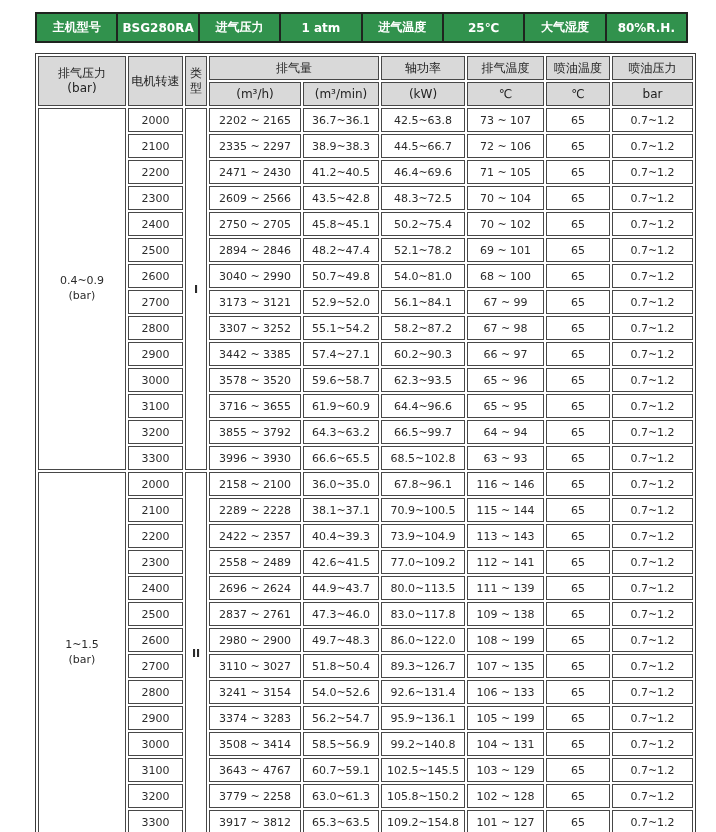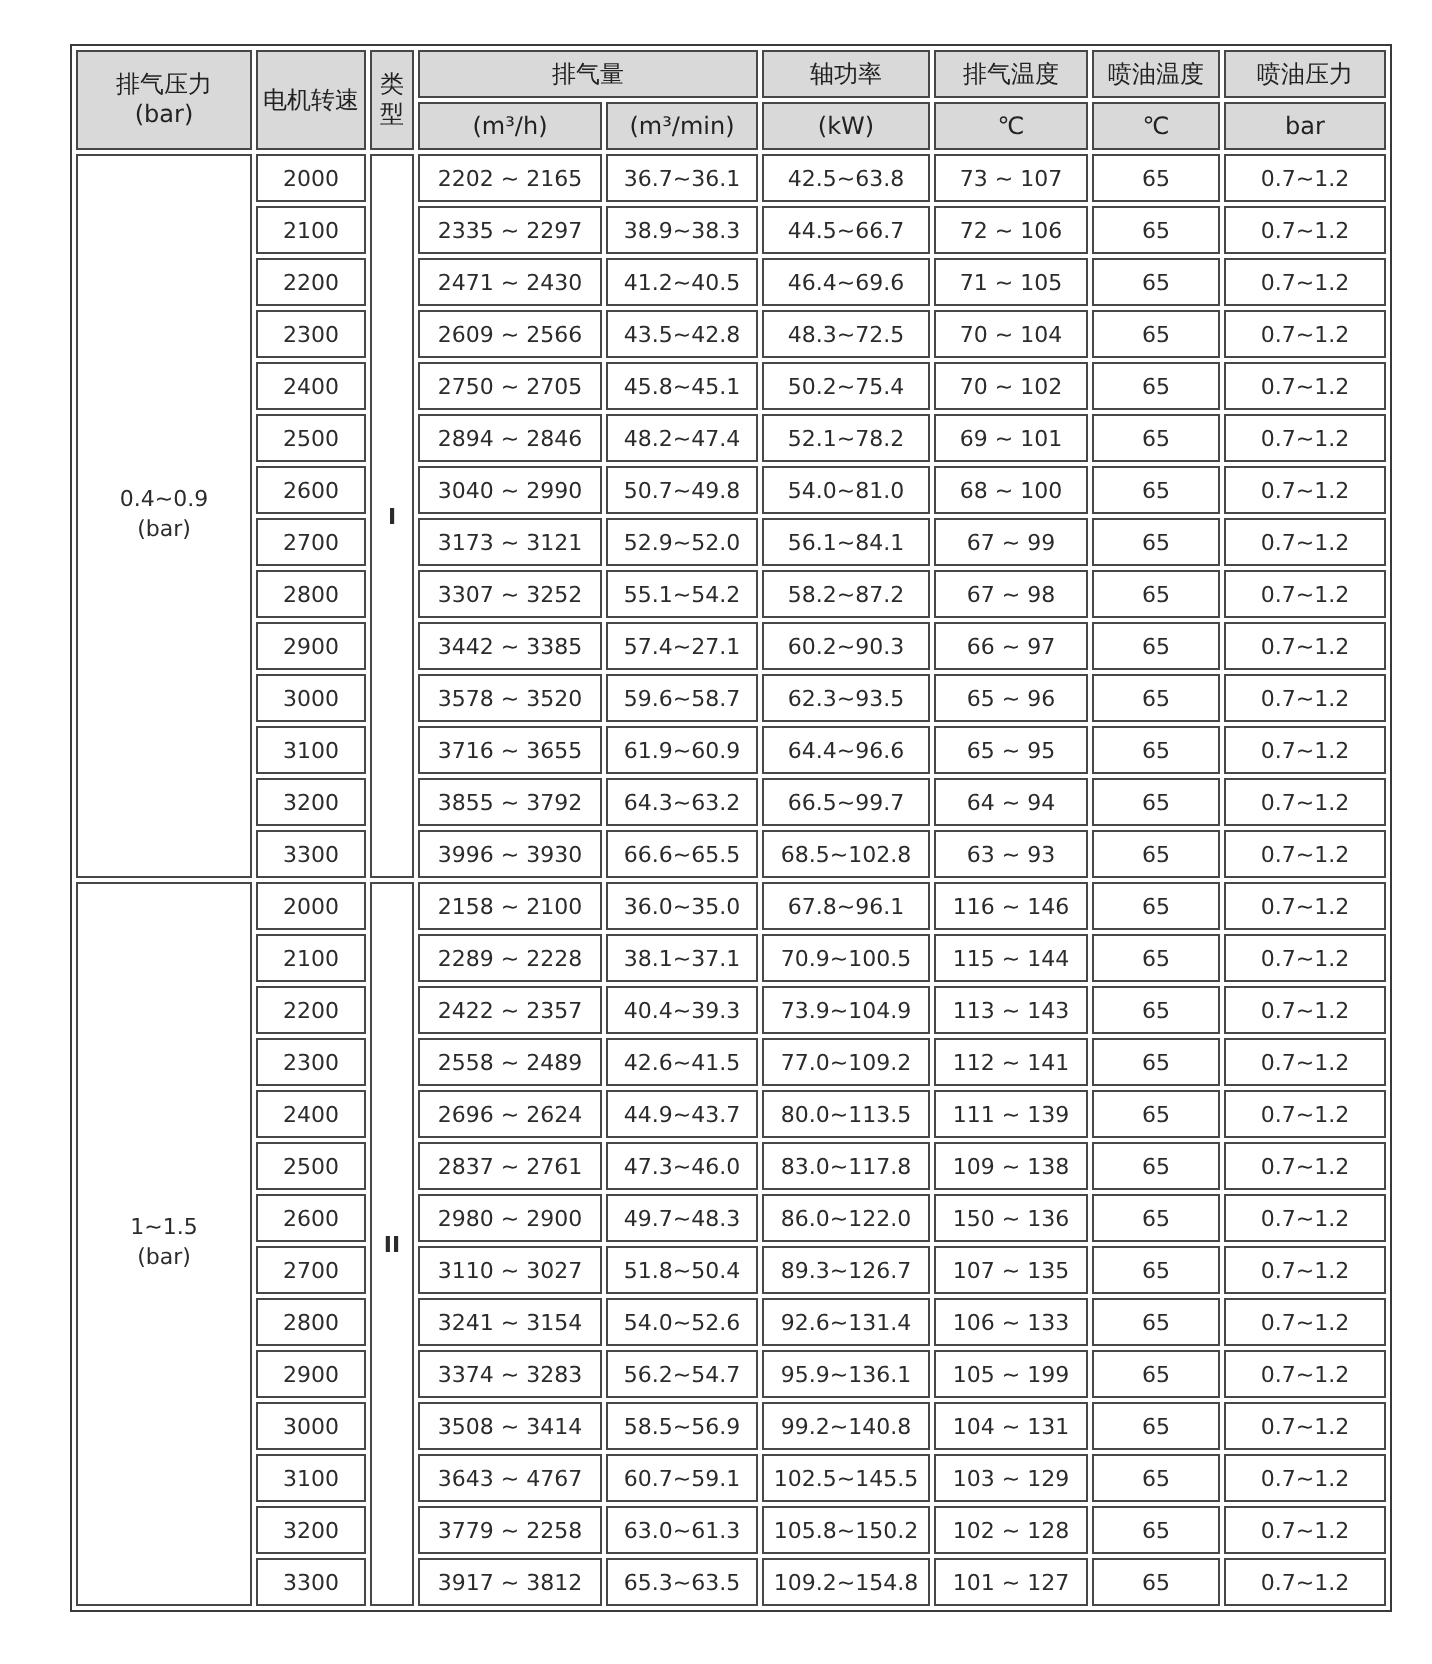--- a/index.html
+++ b/index.html
@@ -57,20 +57,34 @@
   }
   .spec thead td .hline { line-height: 1.25; }
   .pressure-cell { font-size: 11px; line-height: 1.35; }
   .type-cell { font-weight: bold; font-size: 12px; }
 </style>
 </head>
 <body>
 
 <div class="page">
 
+  <table class="top-bar">
+    <tbody>
+        <tr>
+      <td>主机型号</td>
+      <td>BSG280RA</td>
+      <td>进气压力</td>
+      <td>1 atm</td>
+      <td>进气温度</td>
+      <td>25℃</td>
+      <td>大气湿度</td>
+      <td>80%R.H.</td>
+    </tr>
+  </tbody>
+    </table>
 
   <table class="spec">
     <colgroup>
       <col style="width:88px">
         <col style="width:55px">
         <col style="width:22px">
       <col style="width:92px">
         <col style="width:76px">
         <col style="width:84px">
       <col style="width:77px">
@@ -292,21 +306,21 @@
           <td>83.0~117.8</td>
           <td>109 ~ 138</td>
           <td>65</td>
           <td>0.7~1.2</td>
         </tr>
         <tr>
           <td>2600</td>
           <td>2980 ~ 2900</td>
           <td>49.7~48.3</td>
           <td>86.0~122.0</td>
-          <td>150 ~ 136</td>
+          <td>108 ~ 199</td>
           <td>65</td>
           <td>0.7~1.2</td>
         </tr>
         <tr>
           <td>2700</td>
           <td>3110 ~ 3027</td>
           <td>51.8~50.4</td>
           <td>89.3~126.7</td>
           <td>107 ~ 135</td>
           <td>65</td>

